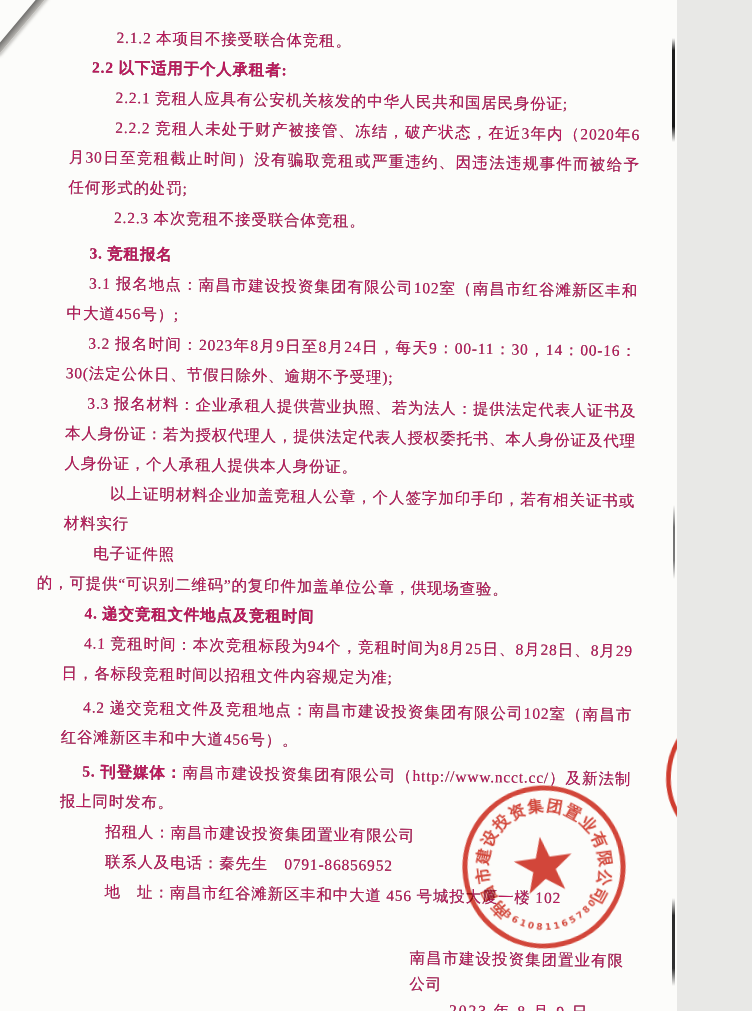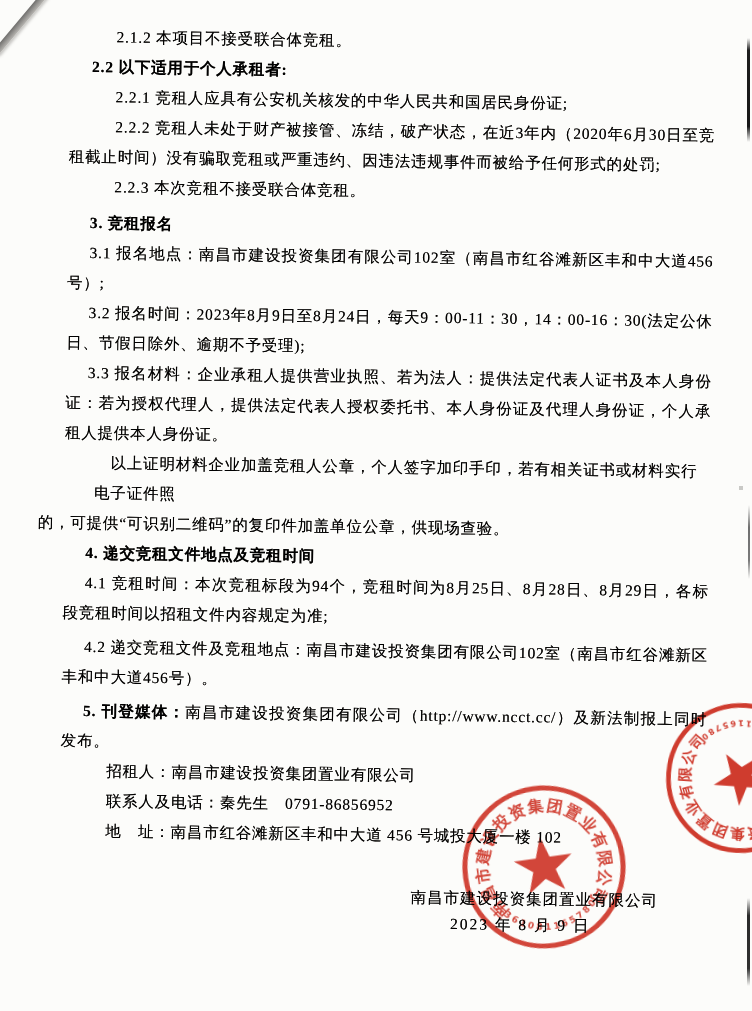--- a/index.html
+++ b/index.html
@@ -1,22 +1,22 @@
 <!DOCTYPE html>
 <html><head>
 <meta charset="utf-8">
 <style>
   html,body{margin:0;padding:0;background:#e8e8e6;}
   .page{
     position:relative;
-    width:752px;height:1011px;
+    width:677px;height:1011px;
     background:#fcfcfa;
     overflow:hidden;
     font-family:"Liberation Serif","DejaVu Serif",serif;
-    color:#000000;
+    color:#be185d;
     text-decoration:underline;
   }
   
   .doc{
     position:absolute; inset:0;
     padding:26px 42px 0 64px;
     transform:rotate(0.8deg);
     transform-origin:50% 50%;
   }
   .line{

